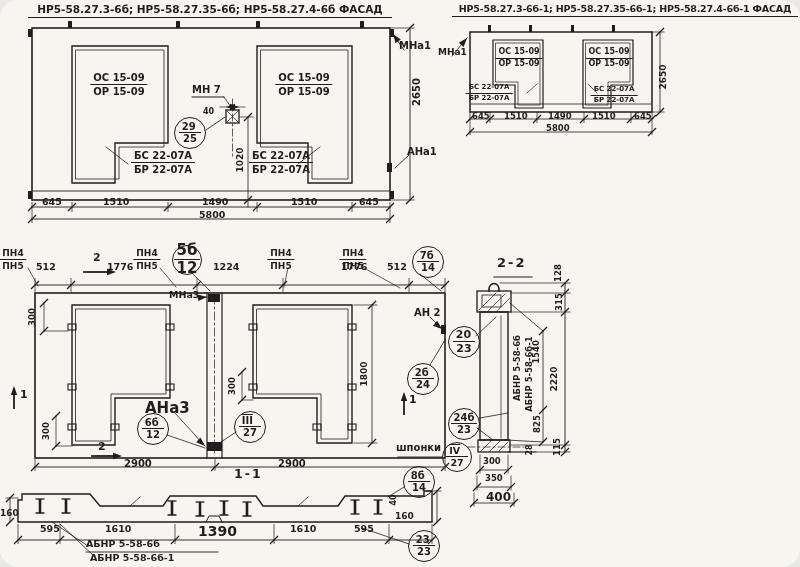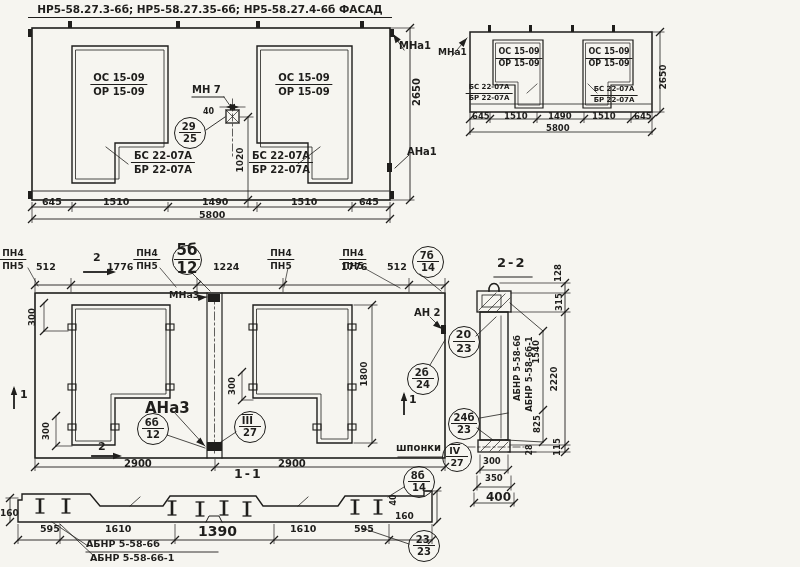--- a/index.html
+++ b/index.html
@@ -1,17 +1,17 @@
 <!DOCTYPE html>
 <html><head>
 <meta charset="utf-8">
 <style>
   html,body{margin:0;padding:0;background:#e8e8e4;}
   #sheet{position:relative;width:800px;height:567px;background:#f6f5f0;
-    font-family:"DejaVu Sans",sans-serif;color:#1f1e1c;overflow:hidden;}
+    font-family:"DejaVu Sans",sans-serif;color:#1f1e1c;overflow:hidden;border-radius:18px;}
   #lw{position:absolute;left:0;top:0;}
   .t{position:absolute;white-space:nowrap;line-height:1;font-weight:600;}
   .t.bold{font-weight:700;}
   .t.rot{transform:translate(-50%,-50%) rotate(-90deg);}
   .frac{position:absolute;transform:translateX(-50%);text-align:center;
     line-height:1.12;font-weight:600;white-space:nowrap;}
   .frac .top{display:block;border-bottom:1.2px solid #1f1e1c;padding:0 3px 1px;}
   .frac .bot{display:block;padding-top:1px;}
   .balloon{position:absolute;border:1.4px solid #1f1e1c;border-radius:50%;
     display:flex;flex-direction:column;align-items:center;justify-content:center;
@@ -317,20 +317,21 @@
       <line x1="242.5" y1="516" x2="251.5" y2="516" stroke="#1f1e1c" stroke-width="1.3"></line>
       <line x1="355" y1="500" x2="355" y2="514" stroke="#1f1e1c" stroke-width="2.6"></line>
       <line x1="350.5" y1="500" x2="359.5" y2="500" stroke="#1f1e1c" stroke-width="1.3"></line>
       <line x1="350.5" y1="514" x2="359.5" y2="514" stroke="#1f1e1c" stroke-width="1.3"></line>
       <line x1="378" y1="500" x2="378" y2="514" stroke="#1f1e1c" stroke-width="2.6"></line>
       <line x1="373.5" y1="500" x2="382.5" y2="500" stroke="#1f1e1c" stroke-width="1.3"></line>
       <line x1="373.5" y1="514" x2="382.5" y2="514" stroke="#1f1e1c" stroke-width="1.3"></line>
     </svg>
 
 <span class="t title-fl">НР5-58.27.3-6б; НР5-58.27.35-6б; НР5-58.27.4-6б ФАСАД</span>
+<span class="t title-fr">НР5-58.27.3-6б-1; НР5-58.27.35-6б-1; НР5-58.27.4-6б-1 ФАСАД</span>
 <span class="t title-s11">1-1</span>
 <span class="t title-s22">2-2</span>
 
 <span class="t" style="left: 192px; top: 85px; font-size: 10px;">МН 7</span>
     <span class="t" style="left: 203px; top: 108px; font-size: 8px;">40</span>
     <span class="t rot" style="left: 240px; top: 160px; font-size: 9px;">1020</span>
     <span class="t rot" style="left: 417px; top: 92px; font-size: 10px;">2650</span>
     <span class="t" style="left: 399px; top: 41px; font-size: 10px;">МНа1</span>
     <span class="t" style="left: 407px; top: 147px; font-size: 10px;">АНа1</span>
     <span class="t" style="left: 42px; top: 197px; font-size: 9.5px;">645</span>

